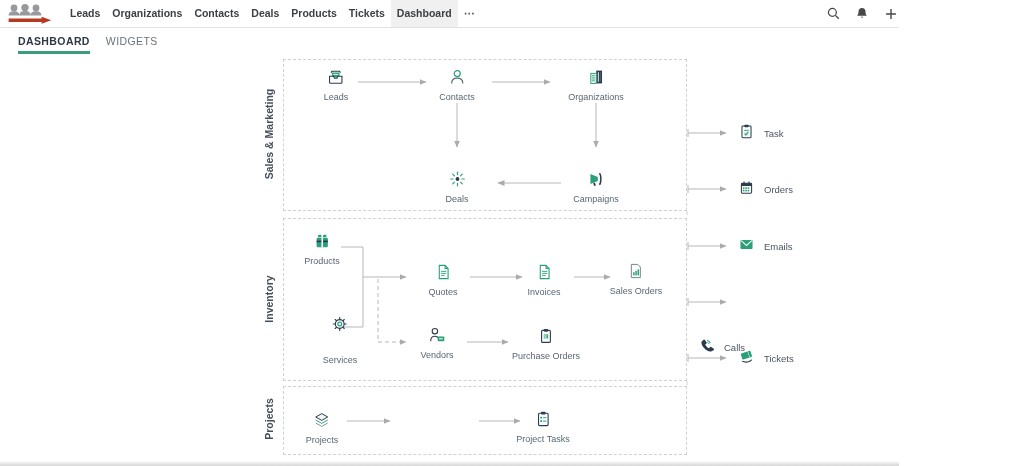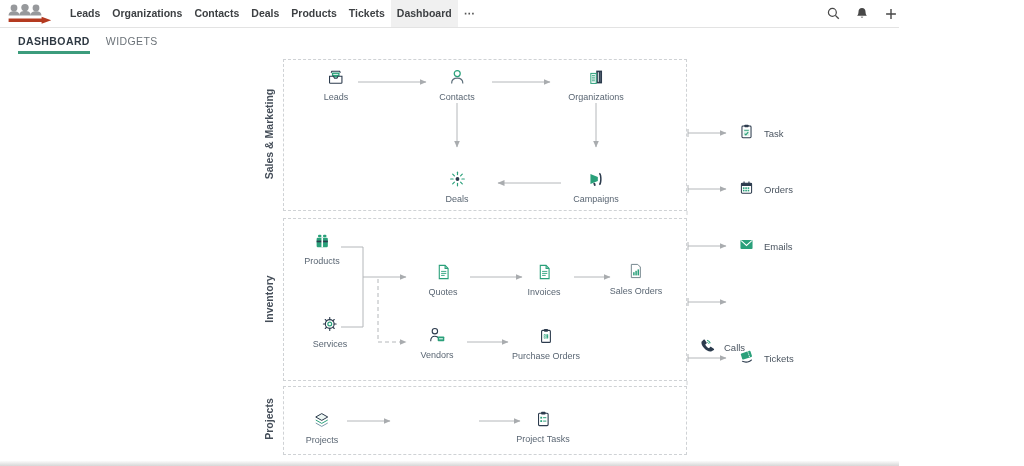--- a/index.html
+++ b/index.html
@@ -234,21 +234,21 @@
     <span><svg width="18" height="18" viewBox="0 0 18 18">
       <rect x="4.8" y="2.8" width="3.4" height="2.4" rx="1" fill="#2aa07a"></rect>
       <rect x="9.8" y="2.8" width="3.4" height="2.4" rx="1" fill="#2aa07a"></rect>
       <rect x="3.4" y="5.8" width="11.2" height="9.4" rx="1.2" fill="#2aa07a"></rect>
       <rect x="3.4" y="8.6" width="11.2" height="1.7" fill="#2c3b4d"></rect>
       <rect x="8.2" y="5.8" width="1.6" height="9.4" fill="#fff"></rect>
     </svg></span>
     <span class="nlabel">Products</span>
   </div>
 
-  <div class="node" style="left:330px;top:315px;">
+  <div class="node" style="left:340px;top:315px;gap:16px;">
     <span><svg width="18" height="18" viewBox="0 0 18 18">
       <g stroke="#2c3b4d" stroke-width="1.1" fill="none" stroke-linecap="round">
         <circle cx="9" cy="9" r="4.4"></circle>
         <line x1="9" y1="2.6" x2="9" y2="4.6"></line>
             <line x1="9" y1="13.4" x2="9" y2="15.4"></line>
         <line x1="2.6" y1="9" x2="4.6" y2="9"></line>
             <line x1="13.4" y1="9" x2="15.4" y2="9"></line>
         <line x1="4.5" y1="4.5" x2="5.9" y2="5.9"></line>
             <line x1="12.1" y1="12.1" x2="13.5" y2="13.5"></line>
         <line x1="13.5" y1="4.5" x2="12.1" y2="5.9"></line>

